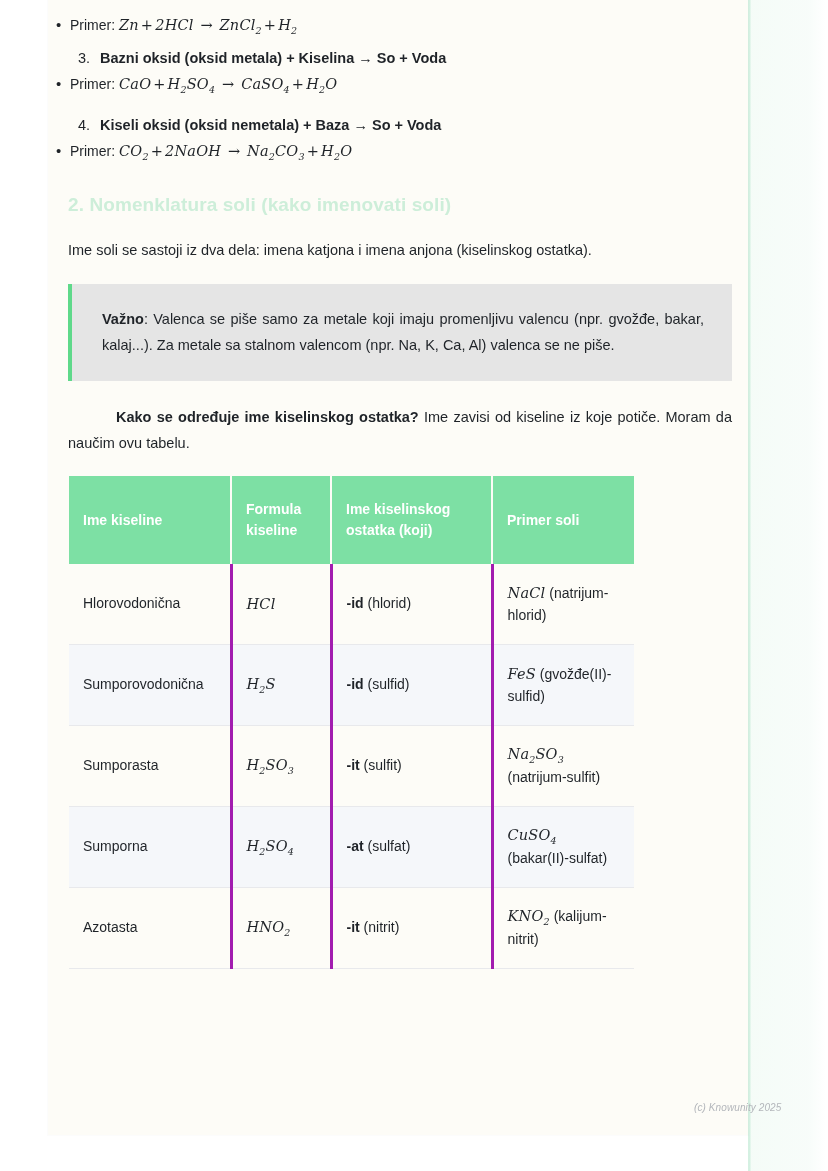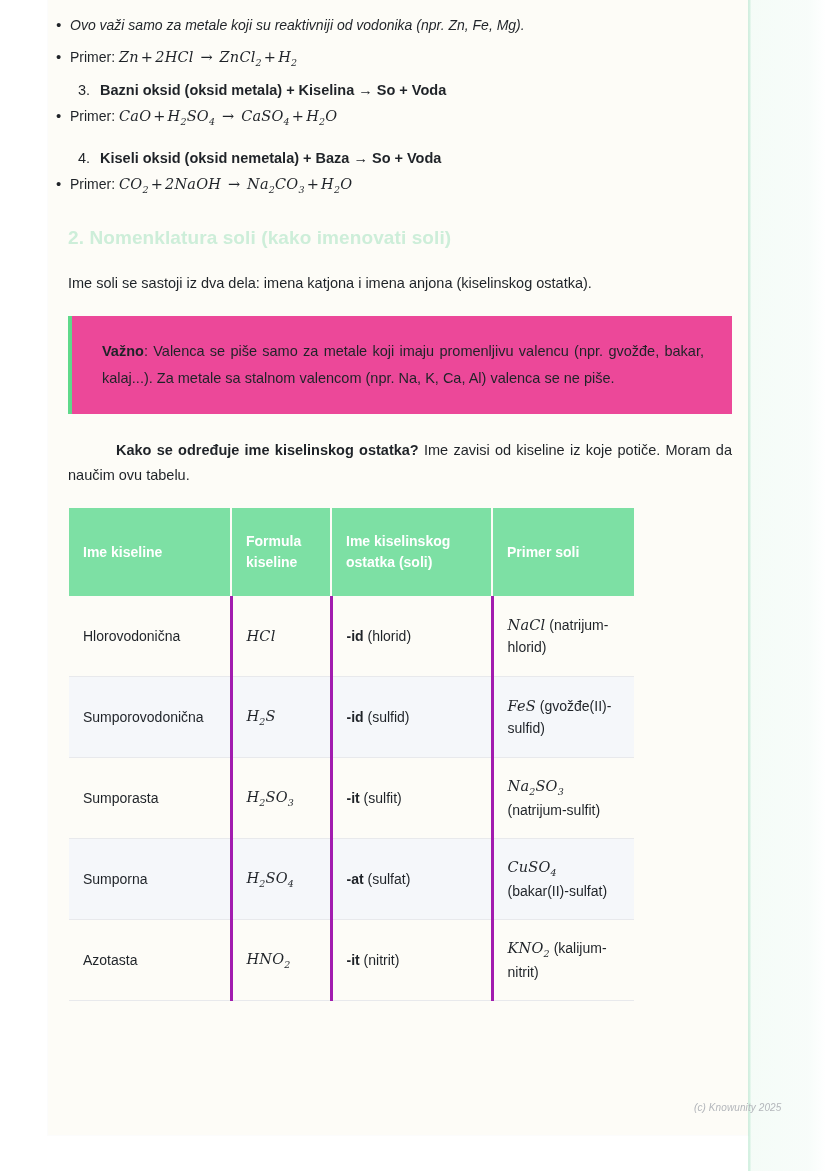--- a/index.html
+++ b/index.html
@@ -132,21 +132,21 @@
   p.body-para.rule {
     font-weight: bold;
     text-align: left;
     margin-bottom: 20px;
   }
   p.body-para .b { font-weight: bold; margin-left: 48px; }
 
   
   .callout {
     margin: 0 16px 24px 20px;
-    background: #ec4899;
+    background: #e5e5e5;
     border-left: 4px solid #5fd98a;
     padding: 22px 28px 22px 30px;
     box-sizing: border-box;
   }
   .callout p {
     margin: 0;
     font-size: 14.5px;
     line-height: 1.85;
     color: #1f2328;
     text-align: justify;
@@ -212,23 +212,20 @@
 </style>
 </head>
 <body>
 
 <div id="right-strip"></div>
 
 <div id="note-card">
   <div id="content">
 
     <ul class="bullet-list tight" style="margin-top:34px;">
-      <li class="bullet-item italic">
-        <span>Ovo važi samo za metale koji su reaktivniji od vodonika (npr. Zn, Fe, Mg).</span>
-      </li>
       <li class="bullet-item">
         <span>Primer:</span>
         <span class="math">Zn<span class="op">+</span>2HCl <span class="op">→</span> ZnCl<sub>2</sub><span class="op">+</span>H<sub>2</sub></span>
       </li>
     </ul>
 
     <ol class="num-list">
       <li class="num-item">
         <span class="num-marker">3.</span>
         <span>Bazni oksid (oksid metala) + Kiselina → So + Voda</span>
@@ -270,21 +267,21 @@
         <colgroup>
           <col class="c1">
             <col class="c2">
             <col class="c3">
             <col class="c4">
         </colgroup>
         <thead>
           <tr>
             <th>Ime kiseline</th>
             <th>Formula kiseline</th>
-            <th>Ime kiselinskog ostatka (soli)</th>
+            <th>Ime kiselinskog ostatka (koji)</th>
             <th>Primer soli</th>
           </tr>
         </thead>
         <tbody>
           <tr class="odd">
             <td>Hlorovodonična</td>
             <td class="formula"><span class="math">HCl</span></td>
             <td><span class="b">-id</span><span> (hlorid)</span></td>
             <td><span class="math">NaCl</span><span> (natrijum-hlorid)</span></td>
           </tr>

